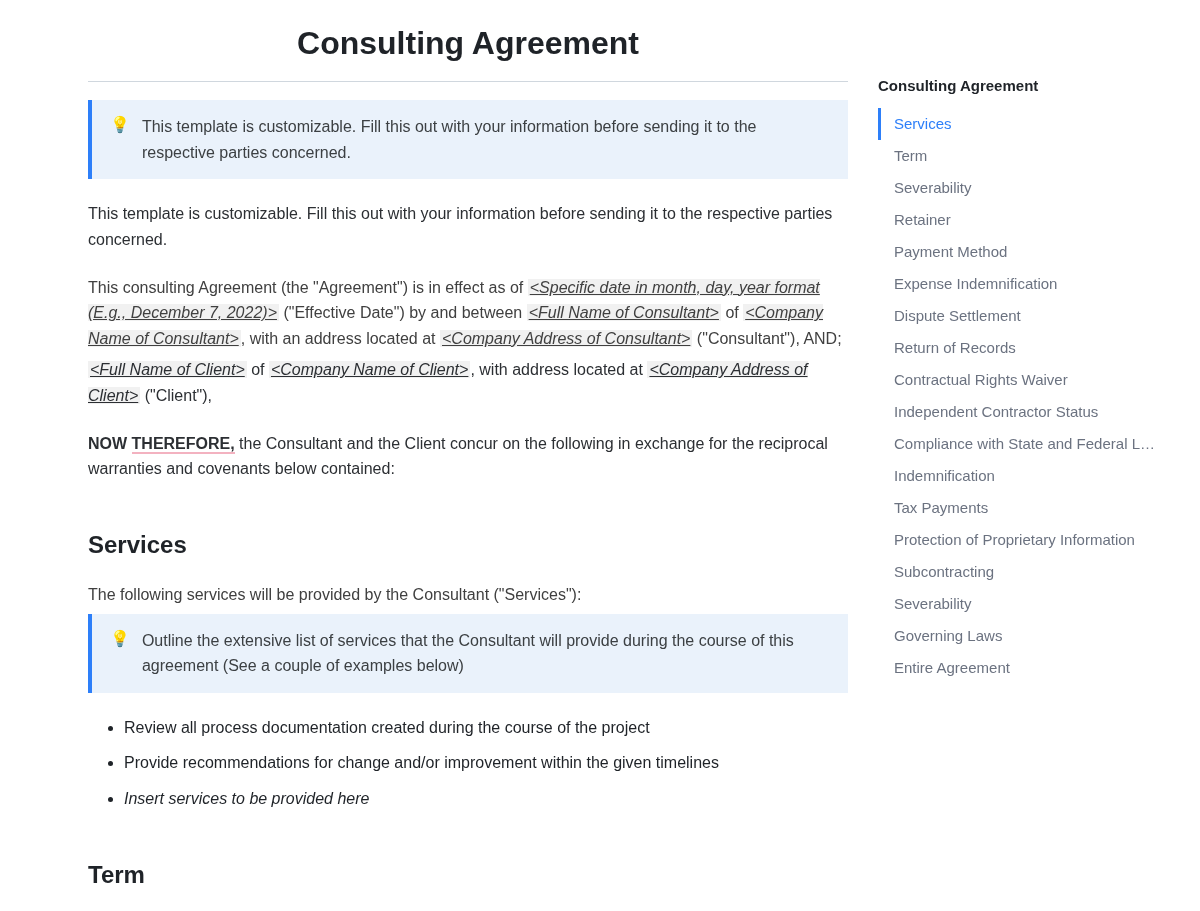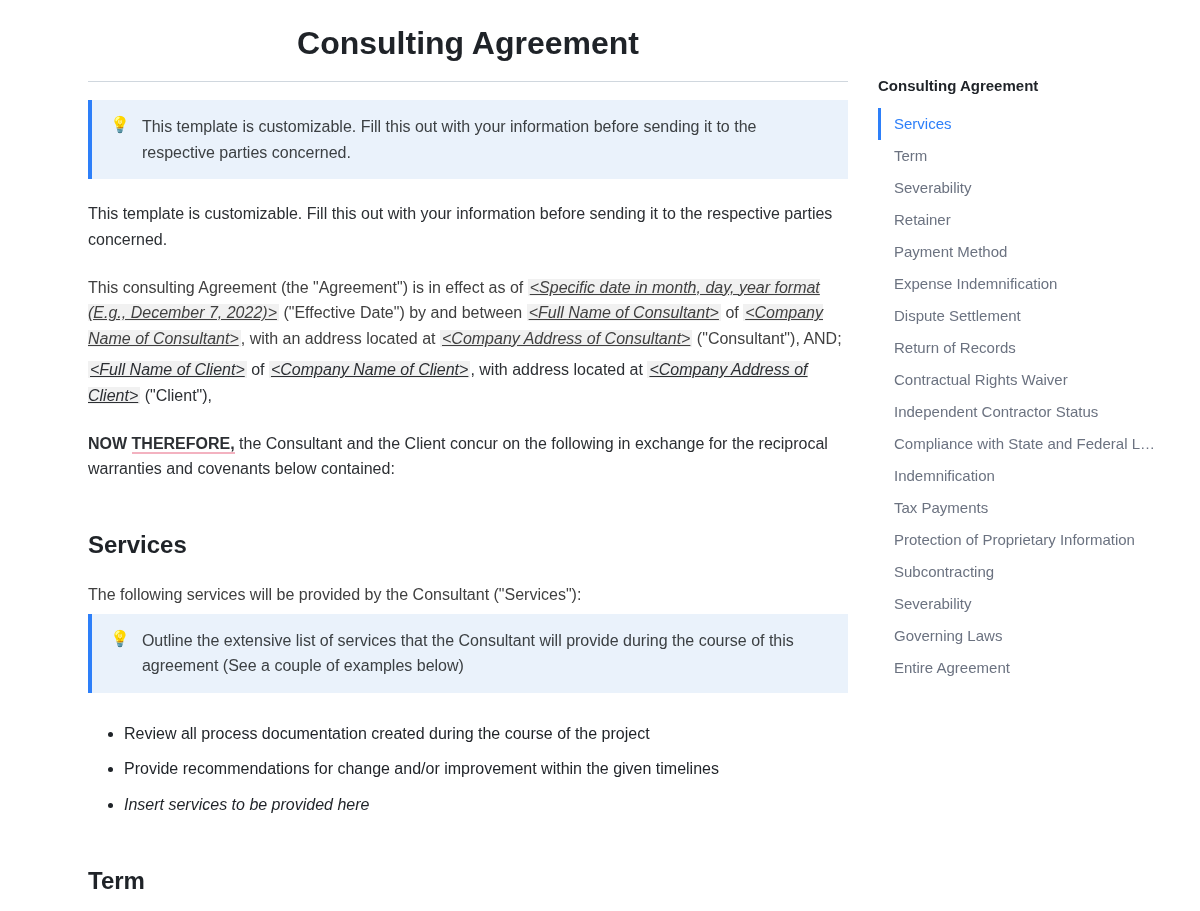--- a/index.html
+++ b/index.html
@@ -62,21 +62,21 @@
     padding-bottom: 0;
   }
   h2.section {
     font-size: 24px;
     font-weight: 700;
     margin: 44px 0 18px 0;
   }
   ul.bullets {
     list-style: disc;
     padding-left: 36px;
-    margin-top: 28px;
+    margin-top: 22px;
   }
   ul.bullets li { margin-bottom: 10px; }
   .italic { font-style: italic; }
 
   
   .toc {
     width: 280px;
     margin-left: 30px;
     padding-top: 56px;
     font-size: 15px;

